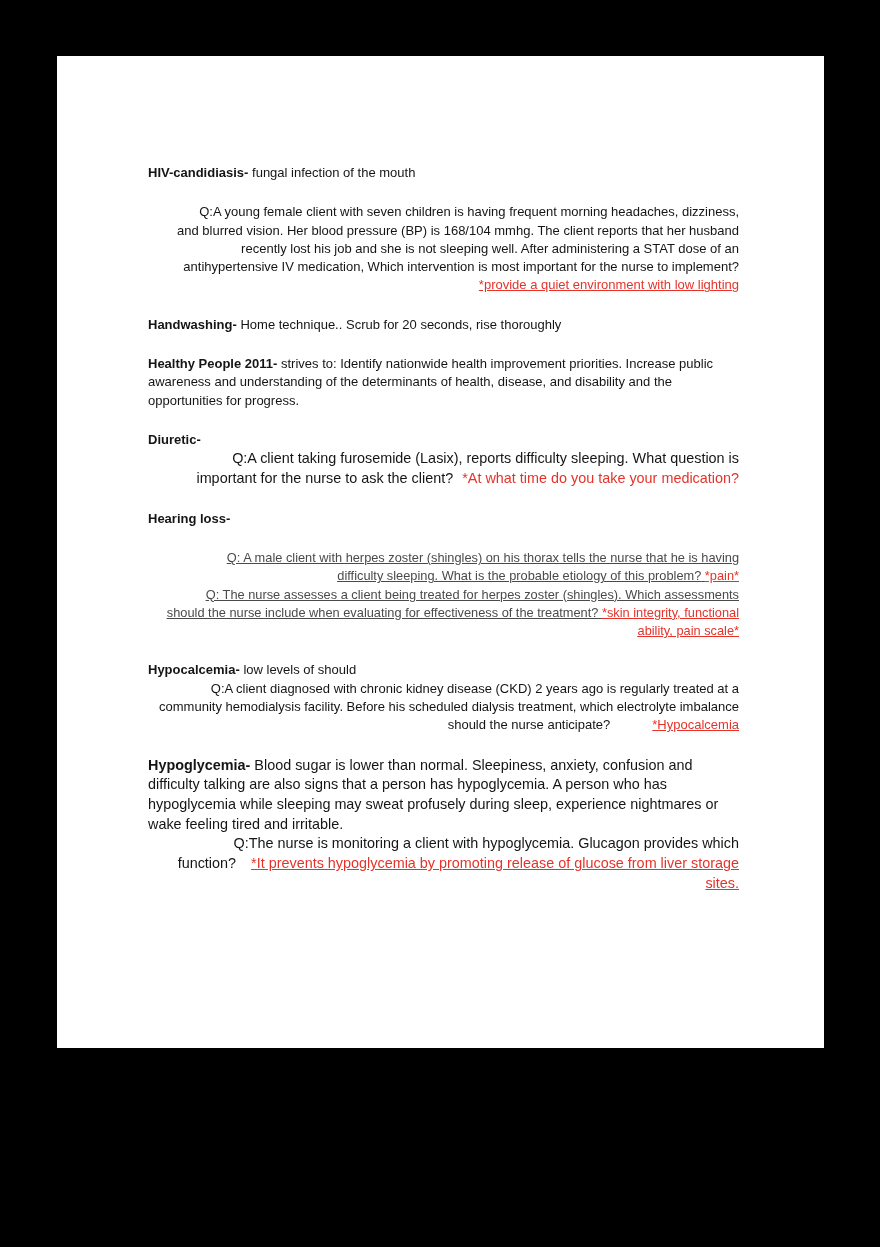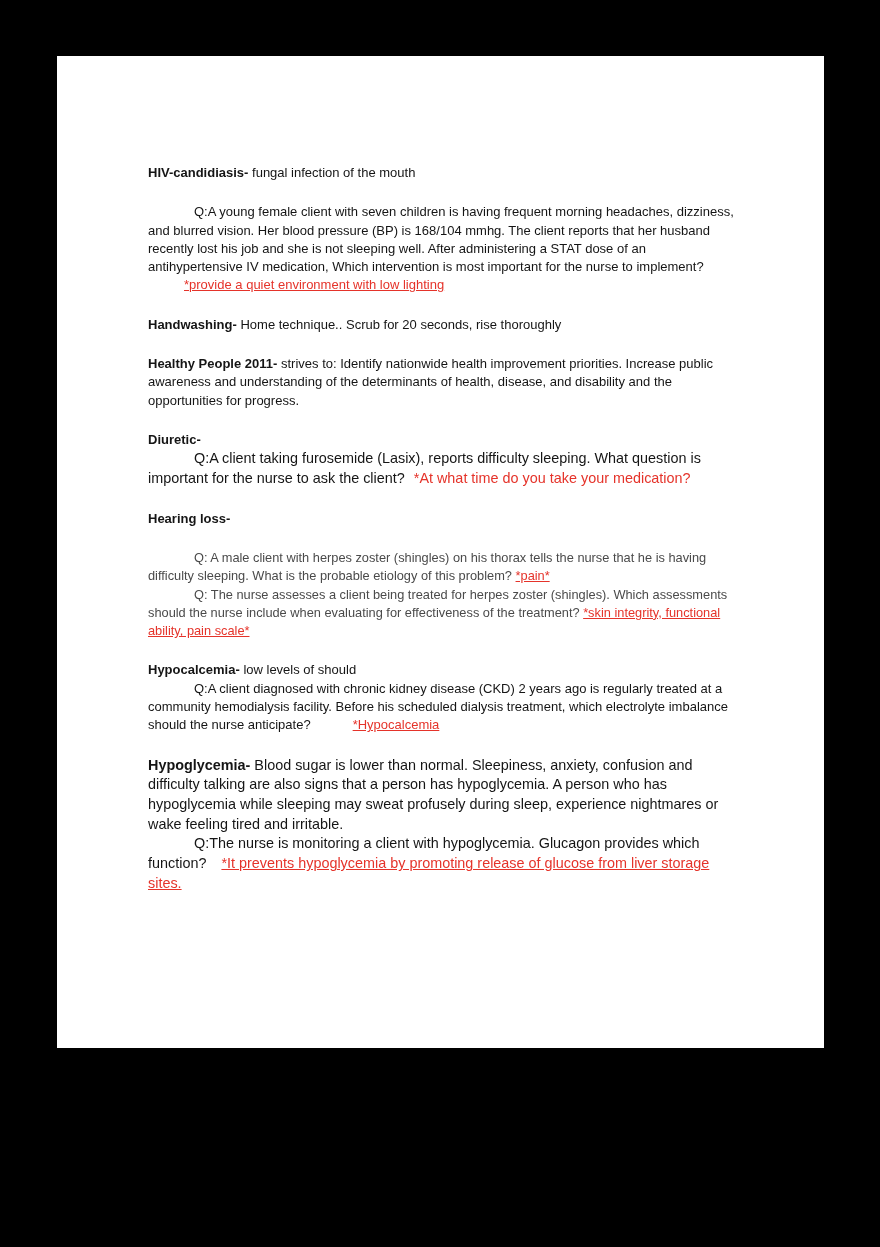--- a/index.html
+++ b/index.html
@@ -24,27 +24,27 @@
   }
   .entry { margin-bottom: 21px; }
   .entry:last-child { margin-bottom: 12px; }
 
   .line, .para {
     font-size: 13px;
     line-height: 18.3px;
     color: #151515;
   }
   .term { font-weight: bold; color: #151515; }
-  .indent { text-indent: 46px; }
+  .indent { text-indent: 46px; text-align: right; }
 
   
   .lg { font-size: 14.4px; line-height: 19.7px; }
 
   
-  .q-gray, .q-gray .qtext { color: #4a4a4a; }
+  .q-gray, .q-gray .qtext { color: #4a4a4a; text-decoration: underline; }
   .q-gray { font-size: 12.8px; }
 
   .answer { color: #e5332a; }
   .answer.u { text-decoration: underline; }
 
   .tab-gap { display: inline-block; width: 36px; text-indent: 0; }
   .tab-gap.w42 { width: 42px; }
   .gap-sm { margin-left: 9px; }
   .gap-md { margin-left: 15px; }
 </style>

